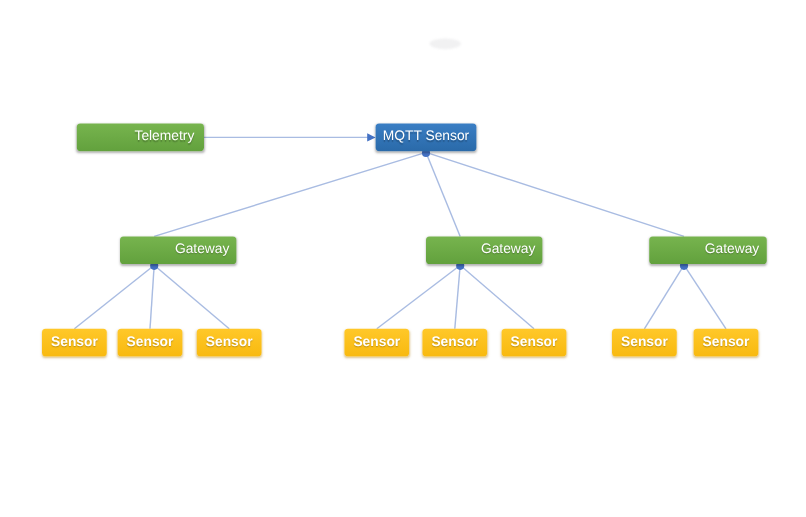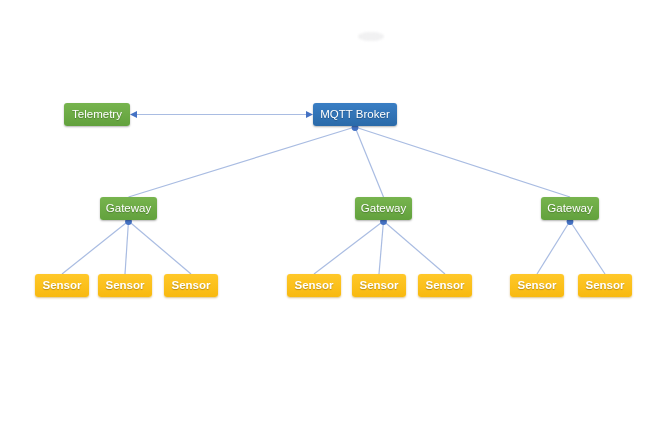--- a/index.html
+++ b/index.html
@@ -19,21 +19,21 @@
     z-index:1;
     display:flex; align-items:center; justify-content:center;
     color:#ffffff;
     font-size:11.5px;
     line-height:1;
     border-radius:3px;
     text-shadow:0 1px 1px rgba(0,0,0,0.25);
     box-shadow:0 1px 2px rgba(0,0,0,0.30);
     white-space:nowrap;
   }
-  .node.green  { background:linear-gradient(180deg,#77b44e,#62a13d); }
+  .node.green  { background:linear-gradient(180deg,#77b44e,#62a13d);padding-left:40px; }
   .node.blue   { background:linear-gradient(180deg,#3a7ec4,#2a6aa9); }
   .node.yellow { background:linear-gradient(180deg,#ffc829,#f8b90f);
                  box-shadow:0 1px 2px rgba(170,120,0,0.45);font-weight:bold; }
   .smudge {
     position:absolute; left:358px; top:32px; width:26px; height:9px;
     border-radius:50%;
     background:rgba(120,120,130,0.10);
     filter:blur(1px);
     z-index:0;
   }
@@ -60,21 +60,21 @@
       <line x1="570" y1="221" x2="605" y2="274" stroke="#A9BCE2" stroke-width="1.2"></line>
       <circle cx="355" cy="127.5" r="3.4" fill="#4472C4"></circle>
       <circle cx="128.5" cy="221.5" r="3.4" fill="#4472C4"></circle>
       <circle cx="383.5" cy="221.5" r="3.4" fill="#4472C4"></circle>
       <circle cx="570" cy="221.5" r="3.4" fill="#4472C4"></circle>
     </svg>
 
   <div class="smudge"></div>
 
   <div class="node green" style="left:64px;  top:103px; width:66px; height:23px;">Telemetry</div>
-  <div class="node blue" style="left:313px; top:103px; width:84px; height:23px;">MQTT Broker</div>
+  <div class="node blue" style="left:313px; top:103px; width:84px; height:23px;">MQTT Sensor</div>
 
   <div class="node green" style="left:100px; top:197px; width:57px; height:23px;">Gateway</div>
   <div class="node green" style="left:355px; top:197px; width:57px; height:23px;">Gateway</div>
   <div class="node green" style="left:541px; top:197px; width:58px; height:23px;">Gateway</div>
 
   <div class="node yellow" style="left:35px;  top:274px; width:54px; height:23px;">Sensor</div>
   <div class="node yellow" style="left:98px;  top:274px; width:54px; height:23px;">Sensor</div>
   <div class="node yellow" style="left:164px; top:274px; width:54px; height:23px;">Sensor</div>
 
   <div class="node yellow" style="left:287px; top:274px; width:54px; height:23px;">Sensor</div>

